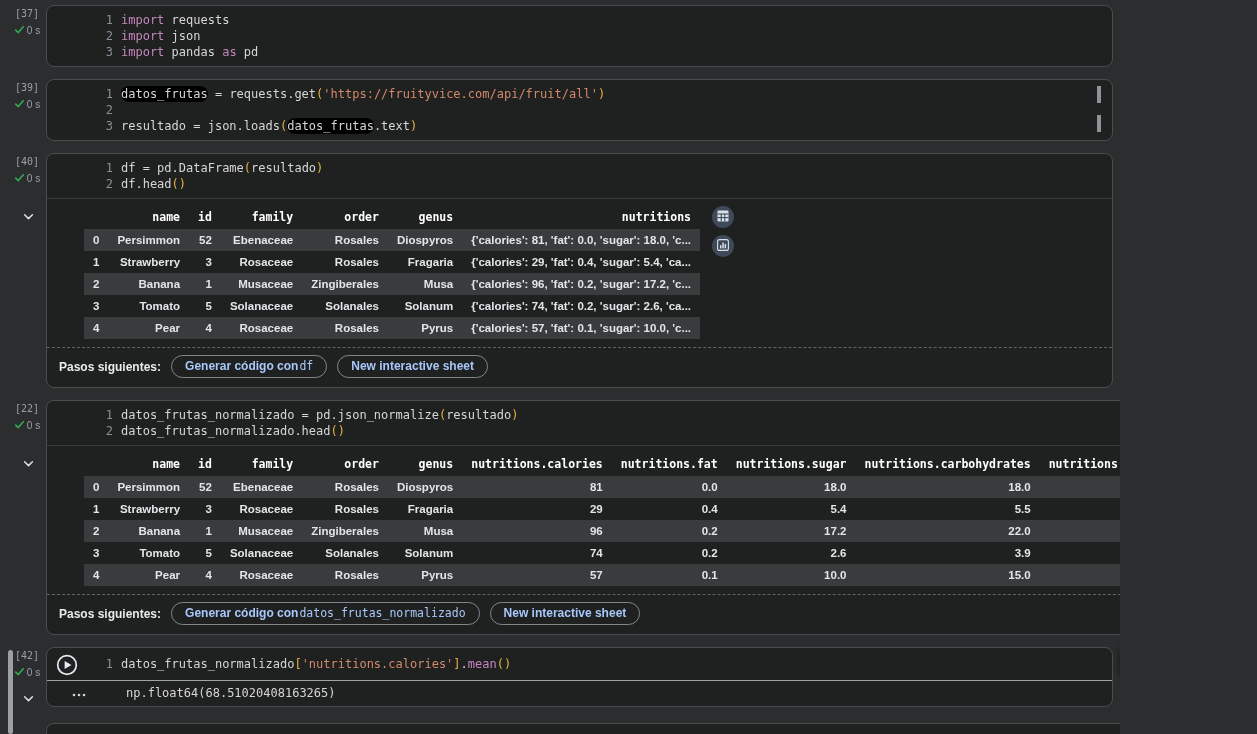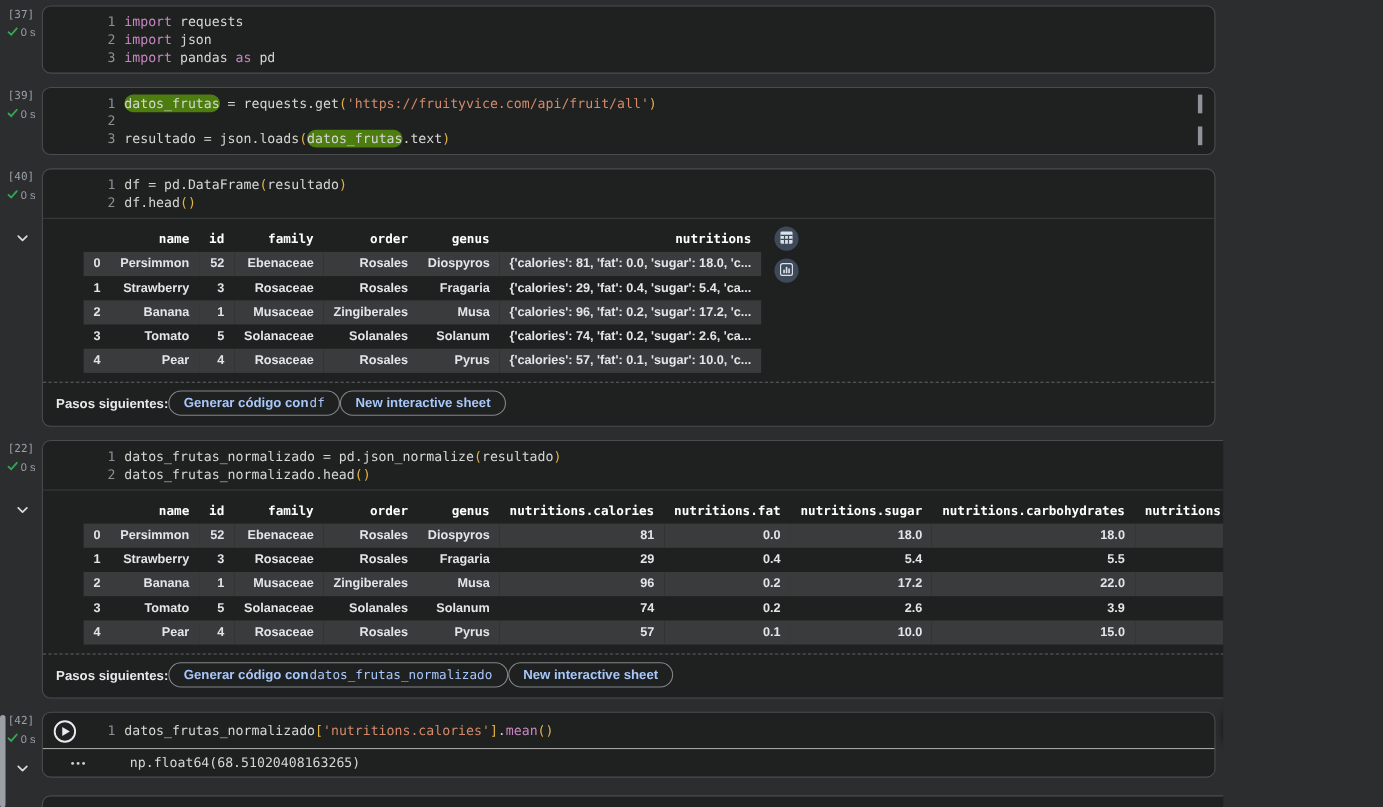--- a/index.html
+++ b/index.html
@@ -1,49 +1,49 @@
 <!DOCTYPE html>
 <html><head>
 <meta charset="utf-8">
 <style>
   html,body{margin:0;padding:0;background:#2c2d2f;}
   .stage{position:relative;width:1112px;height:734px;background:#2c2d2f;overflow:hidden;
-         font-family:"Liberation Sans",sans-serif;-webkit-font-smoothing:antialiased;}
+         font-family:"Liberation Sans",sans-serif;margin-left:8px;-webkit-font-smoothing:antialiased;}
   #notebook{position:absolute;top:5px;left:0;right:0;}
   .cell-row{display:flex;margin-bottom:12px;position:relative;}
   .gutter{width:38px;flex:none;display:flex;flex-direction:column;align-items:center;padding-top:3px;}
   .exec-label{color:#9aa0a6;font-size:10px;font-family:"DejaVu Sans Mono",monospace;letter-spacing:0;}
   .run-info{display:flex;align-items:center;gap:2px;margin-top:2px;}
   .run-time{color:#9aa0a6;font-size:10px;}
   .chevron-btn{position:absolute;left:11px;width:18px;height:14px;display:flex;align-items:center;
                justify-content:center;cursor:pointer;background:none;border:none;padding:0;}
   .cell{flex:1;margin-right:7px;background:#1f2020;border:1px solid #4a4c4e;border-radius:8px;
         position:relative;overflow:visible;}
   .code-area{padding:6px 0;font-family:"DejaVu Sans Mono",monospace;font-size:12px;line-height:16px;
              color:#d6d6d6;position:relative;}
   .code-line{display:flex;white-space:pre;min-height:16px;}
   .ln{width:66px;padding-right:8px;text-align:right;color:#8a8f98;flex:none;}
   .tok-pl{color:#d6d6d6;}
   .tok-kw{color:#c586c0;}
   .tok-str{color:#d3896a;}
   .tok-url{color:#d3896a;}
   .tok-br{color:#e3b341;}
-  .tok-hl{color:#d6d6d6;background:#4d7c0f;border-radius:8px;}
+  .tok-hl{color:#d6d6d6;background:#000000;border-radius:8px;}
   .ruler-mark{position:absolute;right:11px;width:4px;height:17px;background:#8f9399;}
   .output-area{border-top:1px solid #393b3d;padding:6px 0 0 37px;display:flex;gap:12px;align-items:flex-start;}
   table.df{border-collapse:collapse;}
   table.df th{font-family:"DejaVu Sans Mono",monospace;font-weight:bold;color:#ffffff;font-size:11.5px;
               padding:5px 9px;text-align:right;white-space:nowrap;}
   table.df td{font-weight:bold;color:#e3e5e8;font-size:11.5px;padding:5px 9px;text-align:right;white-space:nowrap;}
   table.df tbody tr:nth-child(odd){background:#3a3b3d;}
   .icon-stack{display:flex;flex-direction:column;gap:7px;padding-top:1px;}
   .circle-btn{width:22px;height:22px;border-radius:50%;background:#3e4a59;display:flex;align-items:center;
               justify-content:center;border:none;cursor:pointer;padding:0;}
   .next-steps{border-top:1px dashed #5f6368;margin-top:8px;padding:7px 12px 9px;display:flex;
-              align-items:center;}
+              align-items:center;gap:10px;}
   .ns-label{font-weight:bold;font-size:12px;color:#e8eaed;}
   .pill-btn{border:1px solid #82868b;border-radius:14px;padding:3px 13px;color:#a8c7fa;font-size:12px;
             font-weight:bold;background:transparent;display:inline-flex;align-items:flex-end;gap:1px;
             cursor:pointer;line-height:15px;}
   .pill-mono{font-family:"DejaVu Sans Mono",monospace;font-weight:normal;font-size:11.5px;color:#a8c7fa;}
   .code-area.with-play{padding:8px 0;}
   .play-btn{position:absolute;left:9px;top:6px;width:22px;height:22px;border:none;background:none;
             padding:0;cursor:pointer;}
   .exec-output{border-top:1px solid #a3a3a3;padding:5px 12px 6px;display:flex;align-items:flex-end;}
   .out-dots{color:#cfd2d6;font-size:10px;letter-spacing:1px;margin-left:13px;width:26px;font-weight:bold;}

